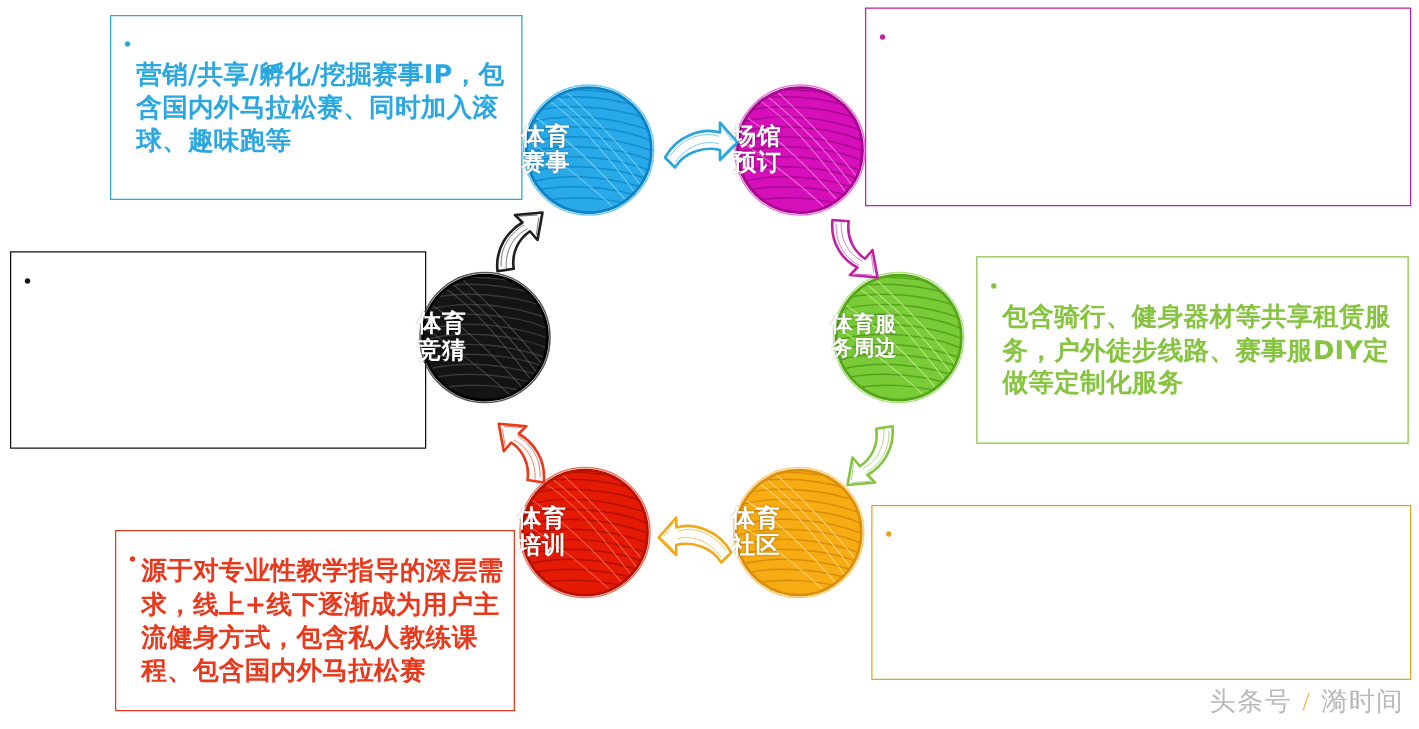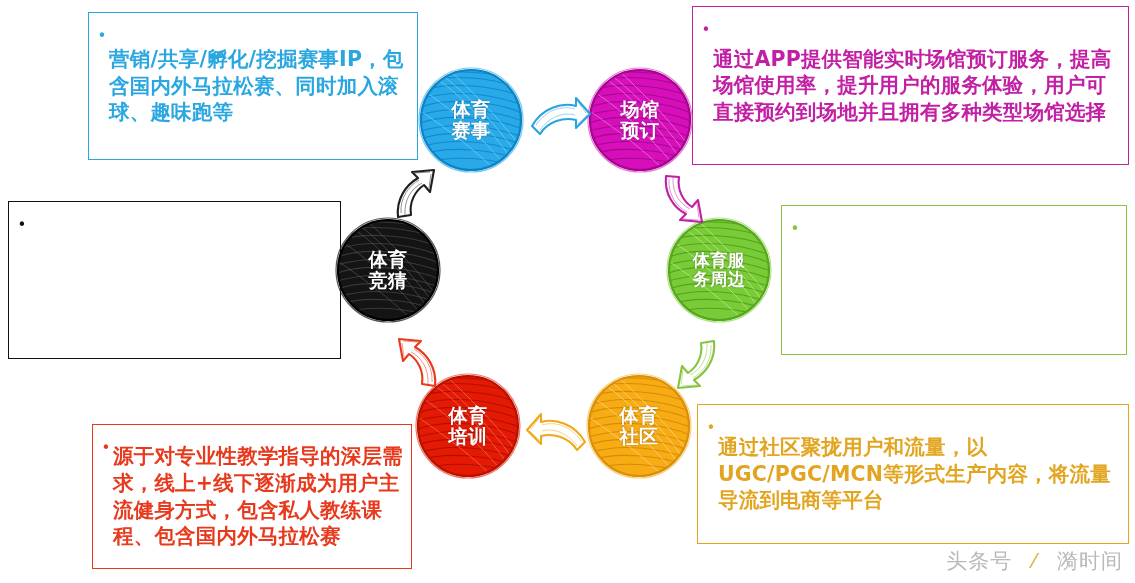--- a/index.html
+++ b/index.html
@@ -99,21 +99,20 @@
     height: 108px;
     display: block;
   }
   .node .nlabel {
     position: absolute;
     left: 0; top: 0;
     width: 108px;
     height: 108px;
     display: flex;
     flex-direction: column;
-    align-items: center;
     justify-content: center;
     color: #ffffff;
     font-size: 19px;
     font-weight: bold;
     line-height: 1.12;
     letter-spacing: 0.5px;
     text-shadow: 0 0 2px rgba(0,0,0,.35);
     pointer-events: none;
   }
   .node .nlabel.small { font-size: 17px; }
@@ -142,46 +141,45 @@
 
   
   #watermark {
     position: absolute;
     right: 12px;
     bottom: 8px;
     font-size: 21px;
     color: #b9b9b9;
     letter-spacing: 1px;
     white-space: nowrap;
-    font-family: Liberation Mono, monospace;
+    font-family: Liberation Serif, serif;
   }
   #watermark .wm-sep { color: #e0b84a; padding: 0 2px; }
 </style>
 </head>
 <body>
 
 <div id="stage">
 
   <div class="callout" id="callout-events">
     <span class="bullet">•</span>
     <span class="ctext">营销/共享/孵化/挖掘赛事IP，包含国内外马拉松赛、同时加入滚球、趣味跑等</span>
   </div>
 
   <div class="callout" id="callout-venue">
     <span class="bullet">•</span>
-    <span class="ctext">通过APP提供智能实时场馆预订服务，提高场馆使用率，提升用户的服务体验，用户可直接预约到场地并且拥有多种类型场馆选择</span>
   </div>
 
   <div class="callout" id="callout-services">
     <span class="bullet">•</span>
+    <span class="ctext">包含骑行、健身器材等共享租赁服务，户外徒步线路、赛事服DIY定做等定制化服务</span>
   </div>
 
   <div class="callout" id="callout-community">
     <span class="bullet">•</span>
-    <span class="ctext">通过社区聚拢用户和流量，以UGC/PGC/MCN等形式生产内容，将流量导流到电商等平台</span>
   </div>
 
   <div class="callout" id="callout-training">
     <span class="bullet">•</span>
     <span class="ctext">源于对专业性教学指导的深层需求，线上+线下逐渐成为用户主流健身方式，包含私人教练课程、包含国内外马拉松赛</span>
   </div>
 
   <div class="callout" id="callout-betting">
     <span class="bullet">•</span>
   </div>

